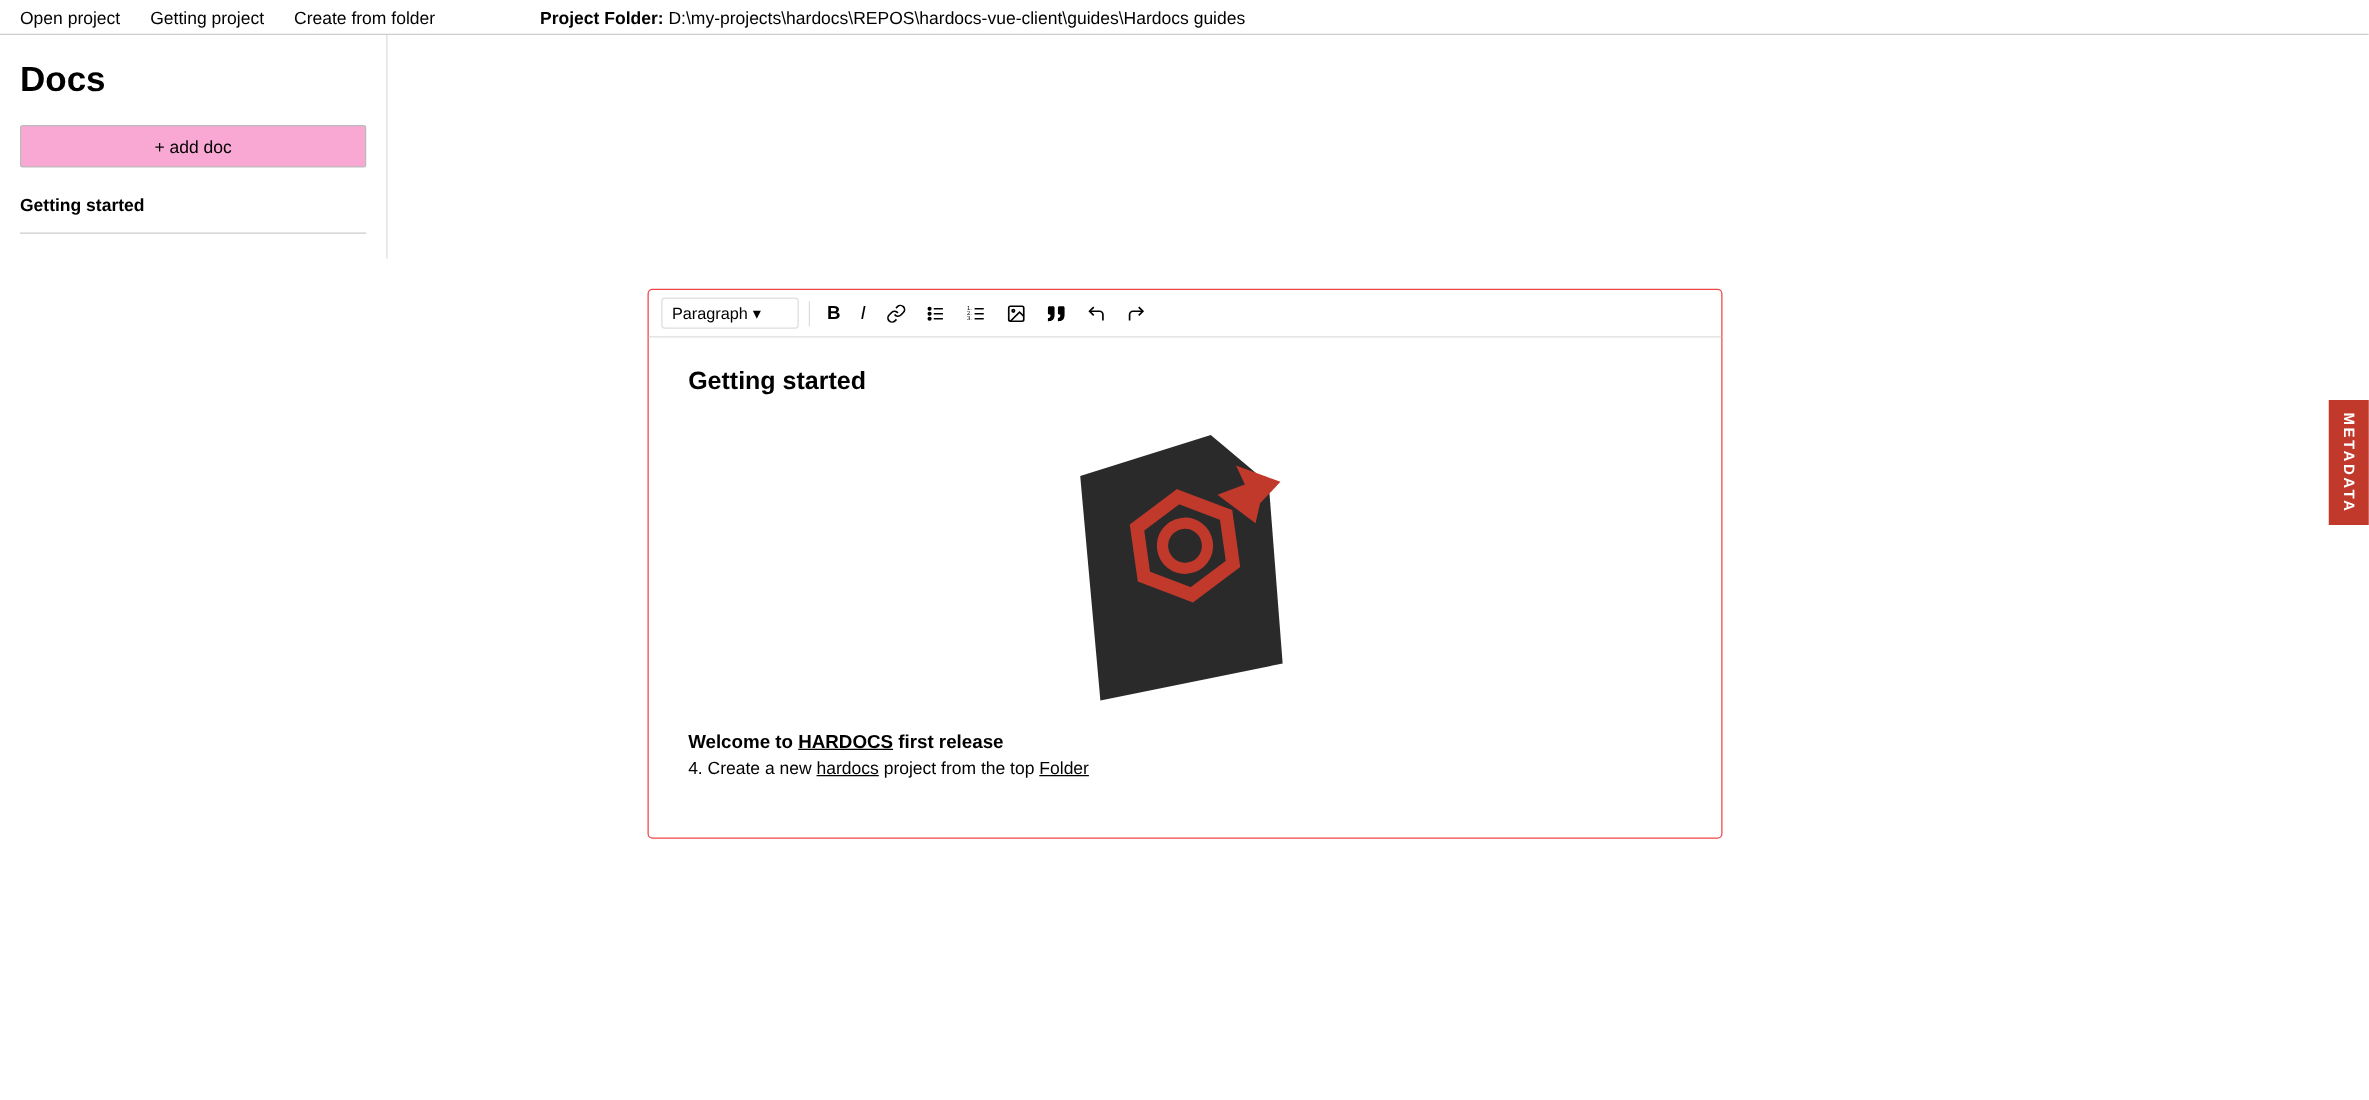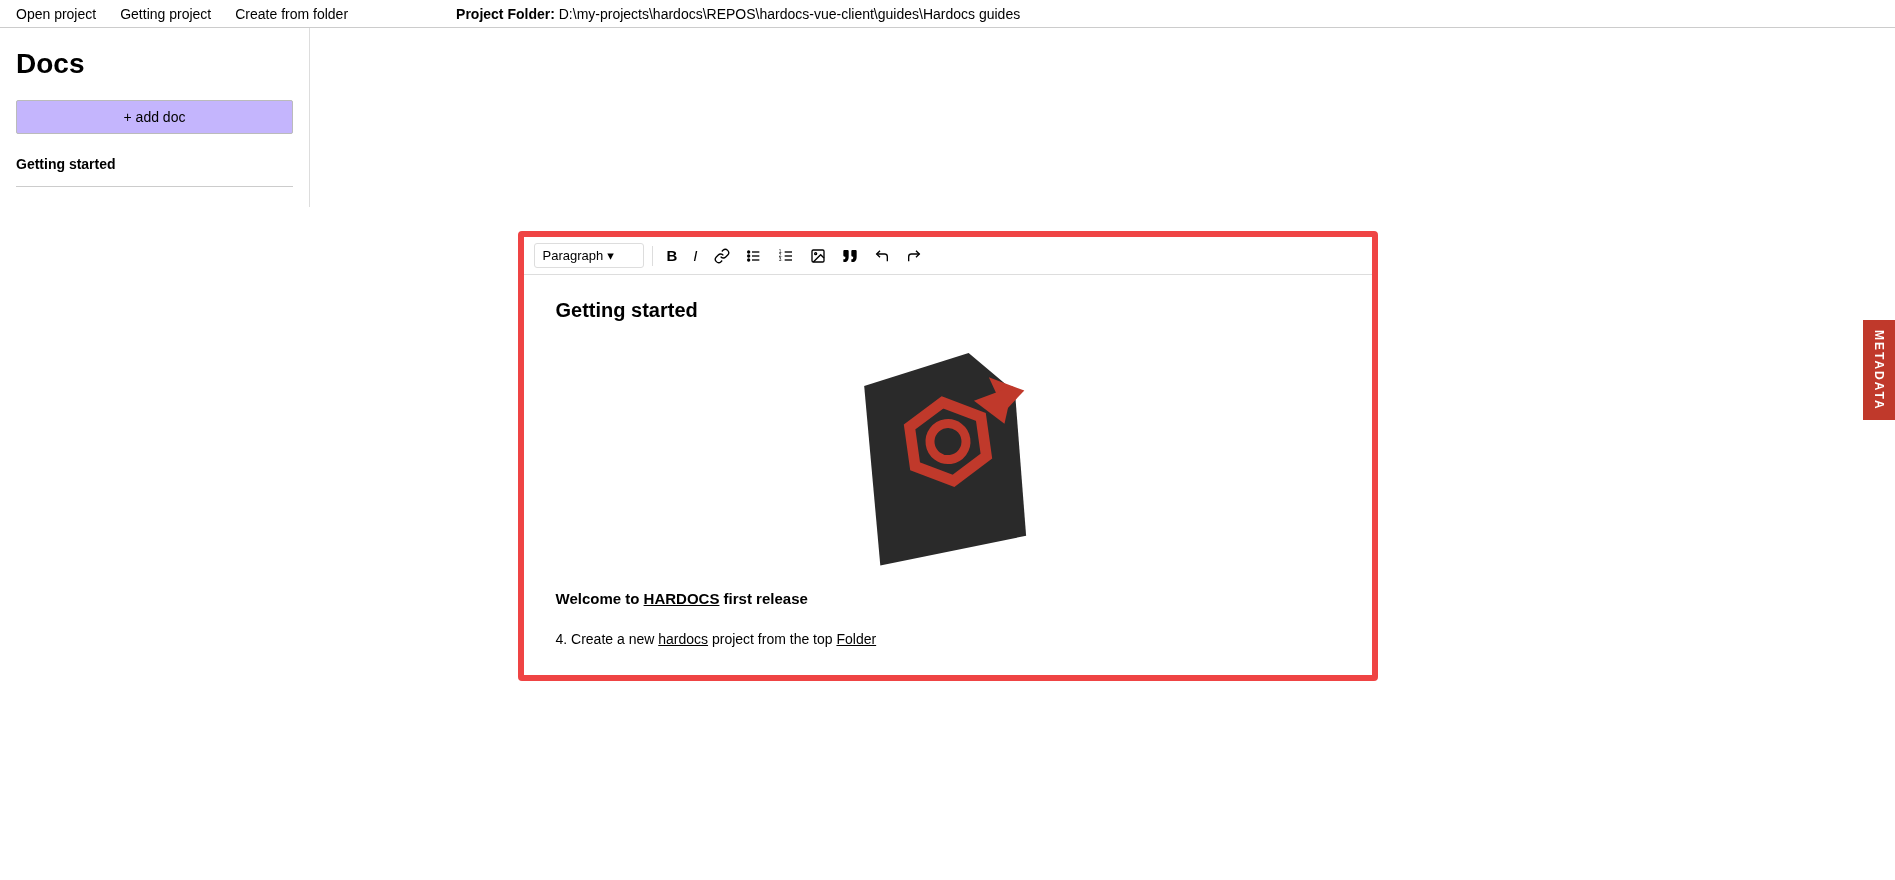--- a/index.html
+++ b/index.html
@@ -14,21 +14,21 @@
       border-bottom: 1px solid #ccc;
       gap: 24px;
     }
     .menu-item {
       cursor: pointer;
       font-size: 14px;
       color: #000;
       white-space: nowrap;
     }
     .project-folder {
-      margin-left: 84px;
+      margin-left: 60px;
       font-size: 14px;
       white-space: nowrap;
     }
     .project-folder-label { font-weight: bold; }
 
     
     #main-layout {
       display: flex;
       flex-direction: column;
       height: calc(880px - 44px);
@@ -42,21 +42,21 @@
       padding: 20px 16px;
     }
     #sidebar-title {
       font-size: 28px;
       font-weight: bold;
       margin-bottom: 20px;
     }
     #add-doc-btn {
       width: 100%;
       padding: 8px;
-      background: #c4b5fd;
+      background: #f9a8d4;
       border: 1px solid #bbb;
       border-radius: 2px;
       cursor: pointer;
       font-size: 14px;
       text-align: center;
       margin-bottom: 16px;
     }
     .sidebar-doc-item {
       font-weight: bold;
       font-size: 14px;
@@ -72,21 +72,21 @@
     
     #content-area {
       flex: 1;
       padding: 24px 32px;
       overflow-y: auto;
       position: relative;
     }
 
     
     #editor-container {
-      border: 6px solid #ef4444;
+      border: 1px solid #ef4444;
       border-radius: 4px;
       max-width: 860px;
       margin: 0 auto;
     }
 
     
     #editor-toolbar {
       display: flex;
       align-items: center;
       padding: 6px 10px;
@@ -135,21 +135,21 @@
       font-weight: bold;
       margin-bottom: 24px;
     }
     #doc-image-area {
       display: flex;
       justify-content: center;
       margin-bottom: 24px;
     }
     #doc-welcome {
       font-size: 15px;
-      margin-bottom: 24px;
+      margin-bottom: 4px;
       font-weight: bold;
     }
     #doc-step {
       font-size: 14px;
     }
 
     
     #logo-svg {
       width: 180px;
       height: 220px;

